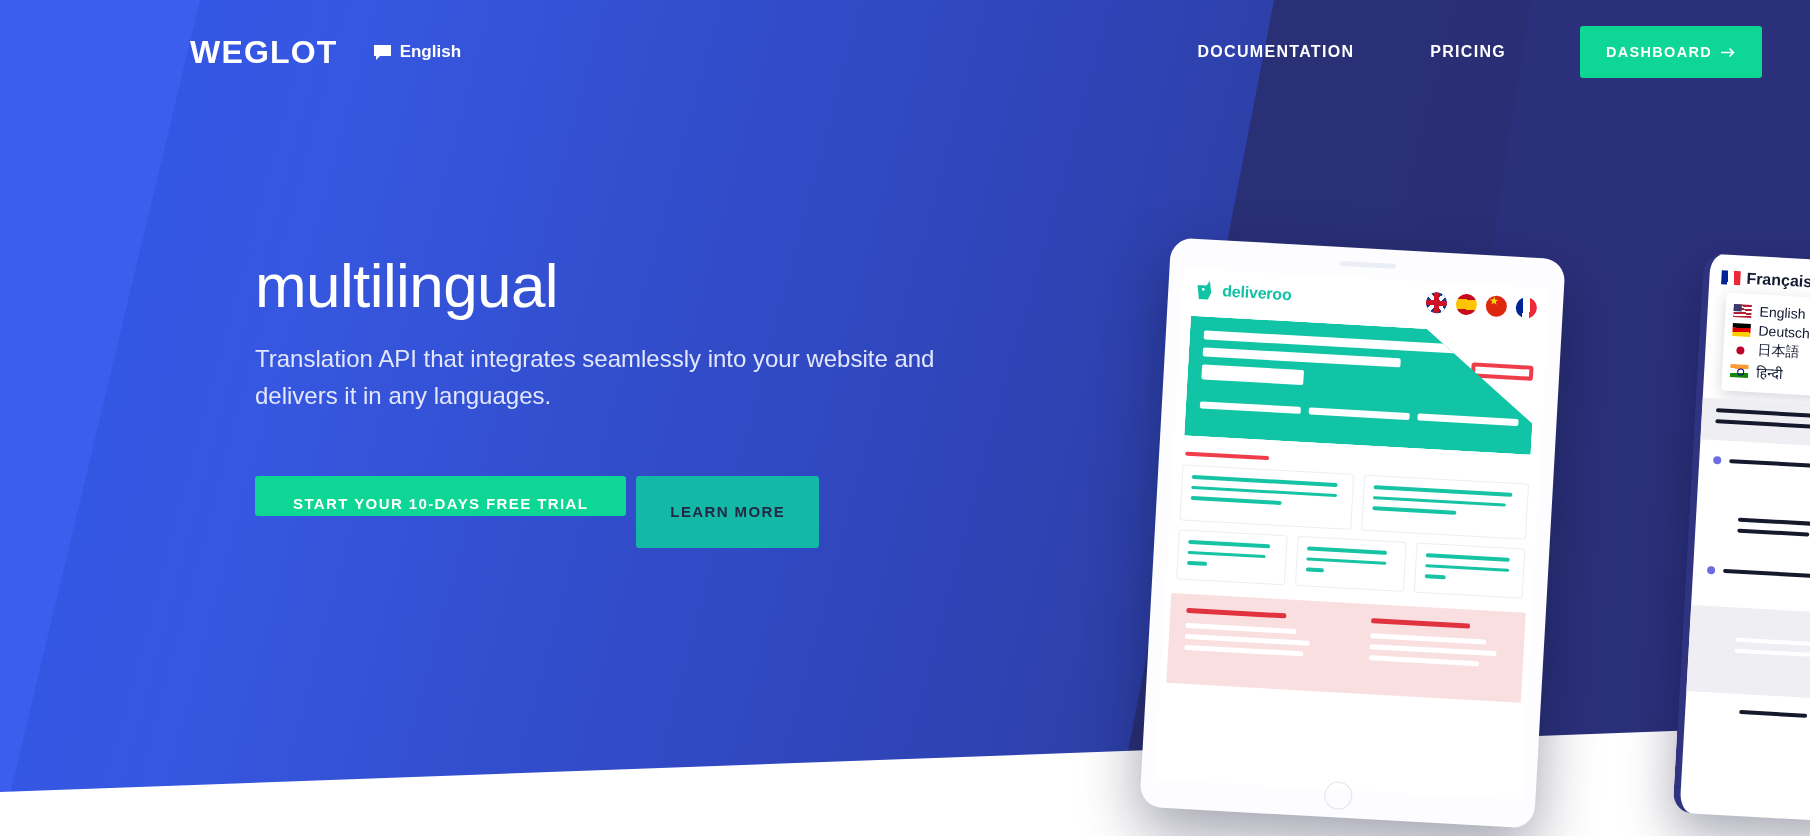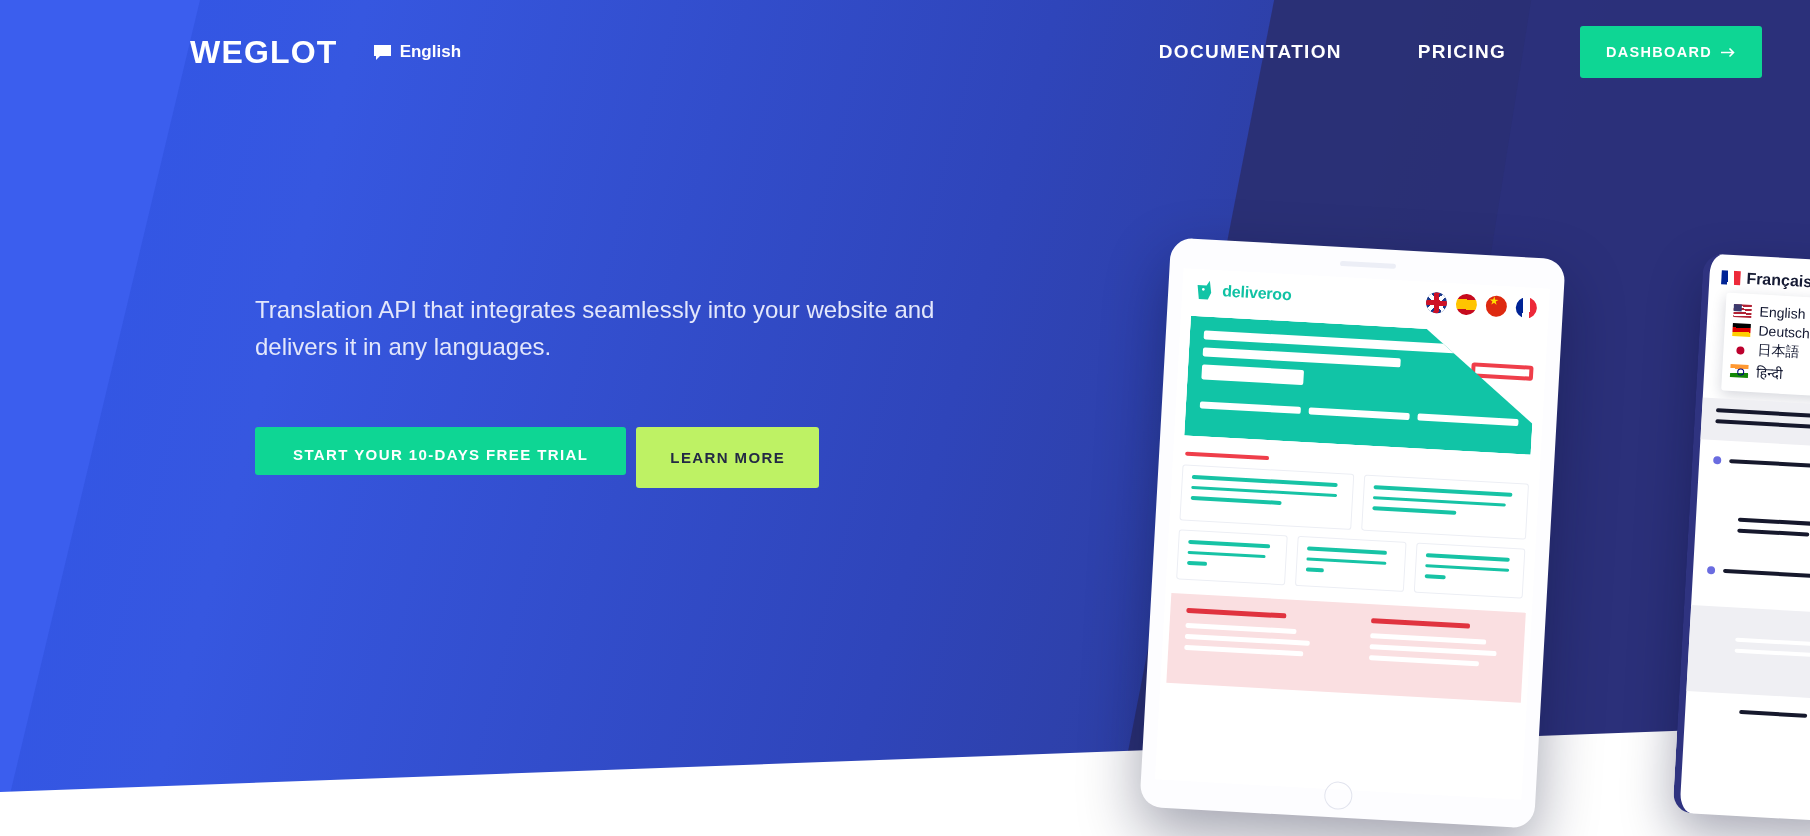--- a/index.html
+++ b/index.html
@@ -65,54 +65,54 @@
     letter-spacing:1.2px;
   }
   .lang-switch {
     display:flex; align-items:center; gap:9px;
     margin-left:36px; color:#fff;
     font-size:17px; font-weight:bold; cursor:pointer;
   }
   .bubble { display:block; }
   .nav { margin-left:auto; display:flex; align-items:center; gap:0; }
   .nav-link {
-    color:#fff; font-size:19px; font-weight:bold;
+    color:#fff; font-size:16px; font-weight:bold;
     letter-spacing:1.3px; text-decoration:none;
     padding:0 38px; white-space:nowrap;text-align:right;
   }
   .dash-btn {
     margin-left:36px;
     background:#0ed694;
     color:#fff; font-size:14.5px; font-weight:bold; letter-spacing:1.3px;
     padding:18px 26px; border:none; border-radius:3px;
     display:flex; align-items:center; gap:9px; cursor:pointer;
     white-space:nowrap;
   }
 
   
   .copy { position:absolute; left:255px; top:186px; z-index:30; width:800px; }
   .h1 {
     color:#fff; font-size:62px; line-height:1.08; font-weight:normal;
     letter-spacing:-.6px;
   }
   .sub {
     color:#e3e7fb; font-size:24px; line-height:1.55;
-    margin-top:38px; max-width:745px; font-weight:normal;
+    margin-top:20px; max-width:745px; font-weight:normal;
   }
   .cta-row { display:flex; align-items:stretch; gap:10px; margin-top:62px; }
   .btn-trial {
     background:#0ed694; color:#fff;
     font-size:15px; font-weight:bold; letter-spacing:1.4px;
-    padding:0 38px; height:48px; line-height:56px;
+    padding:0 38px; height:40px; line-height:56px;
     border:none; border-radius:3px; cursor:pointer; white-space:nowrap;
   }
   .btn-learn {
-    background:#bef264; color:#232944;
+    background:#14b8a6; color:#232944;
     font-size:15px; font-weight:bold; letter-spacing:1.4px;
-    padding:0 34px; height:61px; line-height:56px;
+    padding:0 34px; height:72px; line-height:56px;
     border:none; border-radius:3px; cursor:pointer; white-space:nowrap;
   }
   .note { color:#e6eafc; font-size:14px; margin-top:17px; font-weight:bold; }
 
   
   .tablet {
     position:absolute; left:1155px; top:248px;
     width:395px; height:570px;
     background:#fdfdff;
     border-radius:22px;
@@ -249,20 +249,21 @@
       <svg width="15" height="11" viewBox="0 0 15 11">
         <path d="M0 5.5h12M8.5 1.5l4 4-4 4" stroke="#fff" stroke-width="1.6" fill="none"></path>
       </svg>
     </button>
   </nav>
 </div>
 
 <div class="copy">
   <h1 class="h1">
     <br>
+    <span>multilingual</span>
   </h1>
   <p class="sub">Translation API that integrates seamlessly into your website and delivers it in any languages.</p>
   <div class="cta-row">
     <button class="btn-trial">START YOUR 10-DAYS FREE TRIAL</button>
     <button class="btn-learn">LEARN MORE</button>
   </div>
 </div>
 
 <div class="phone">
   <div class="ph-top">

